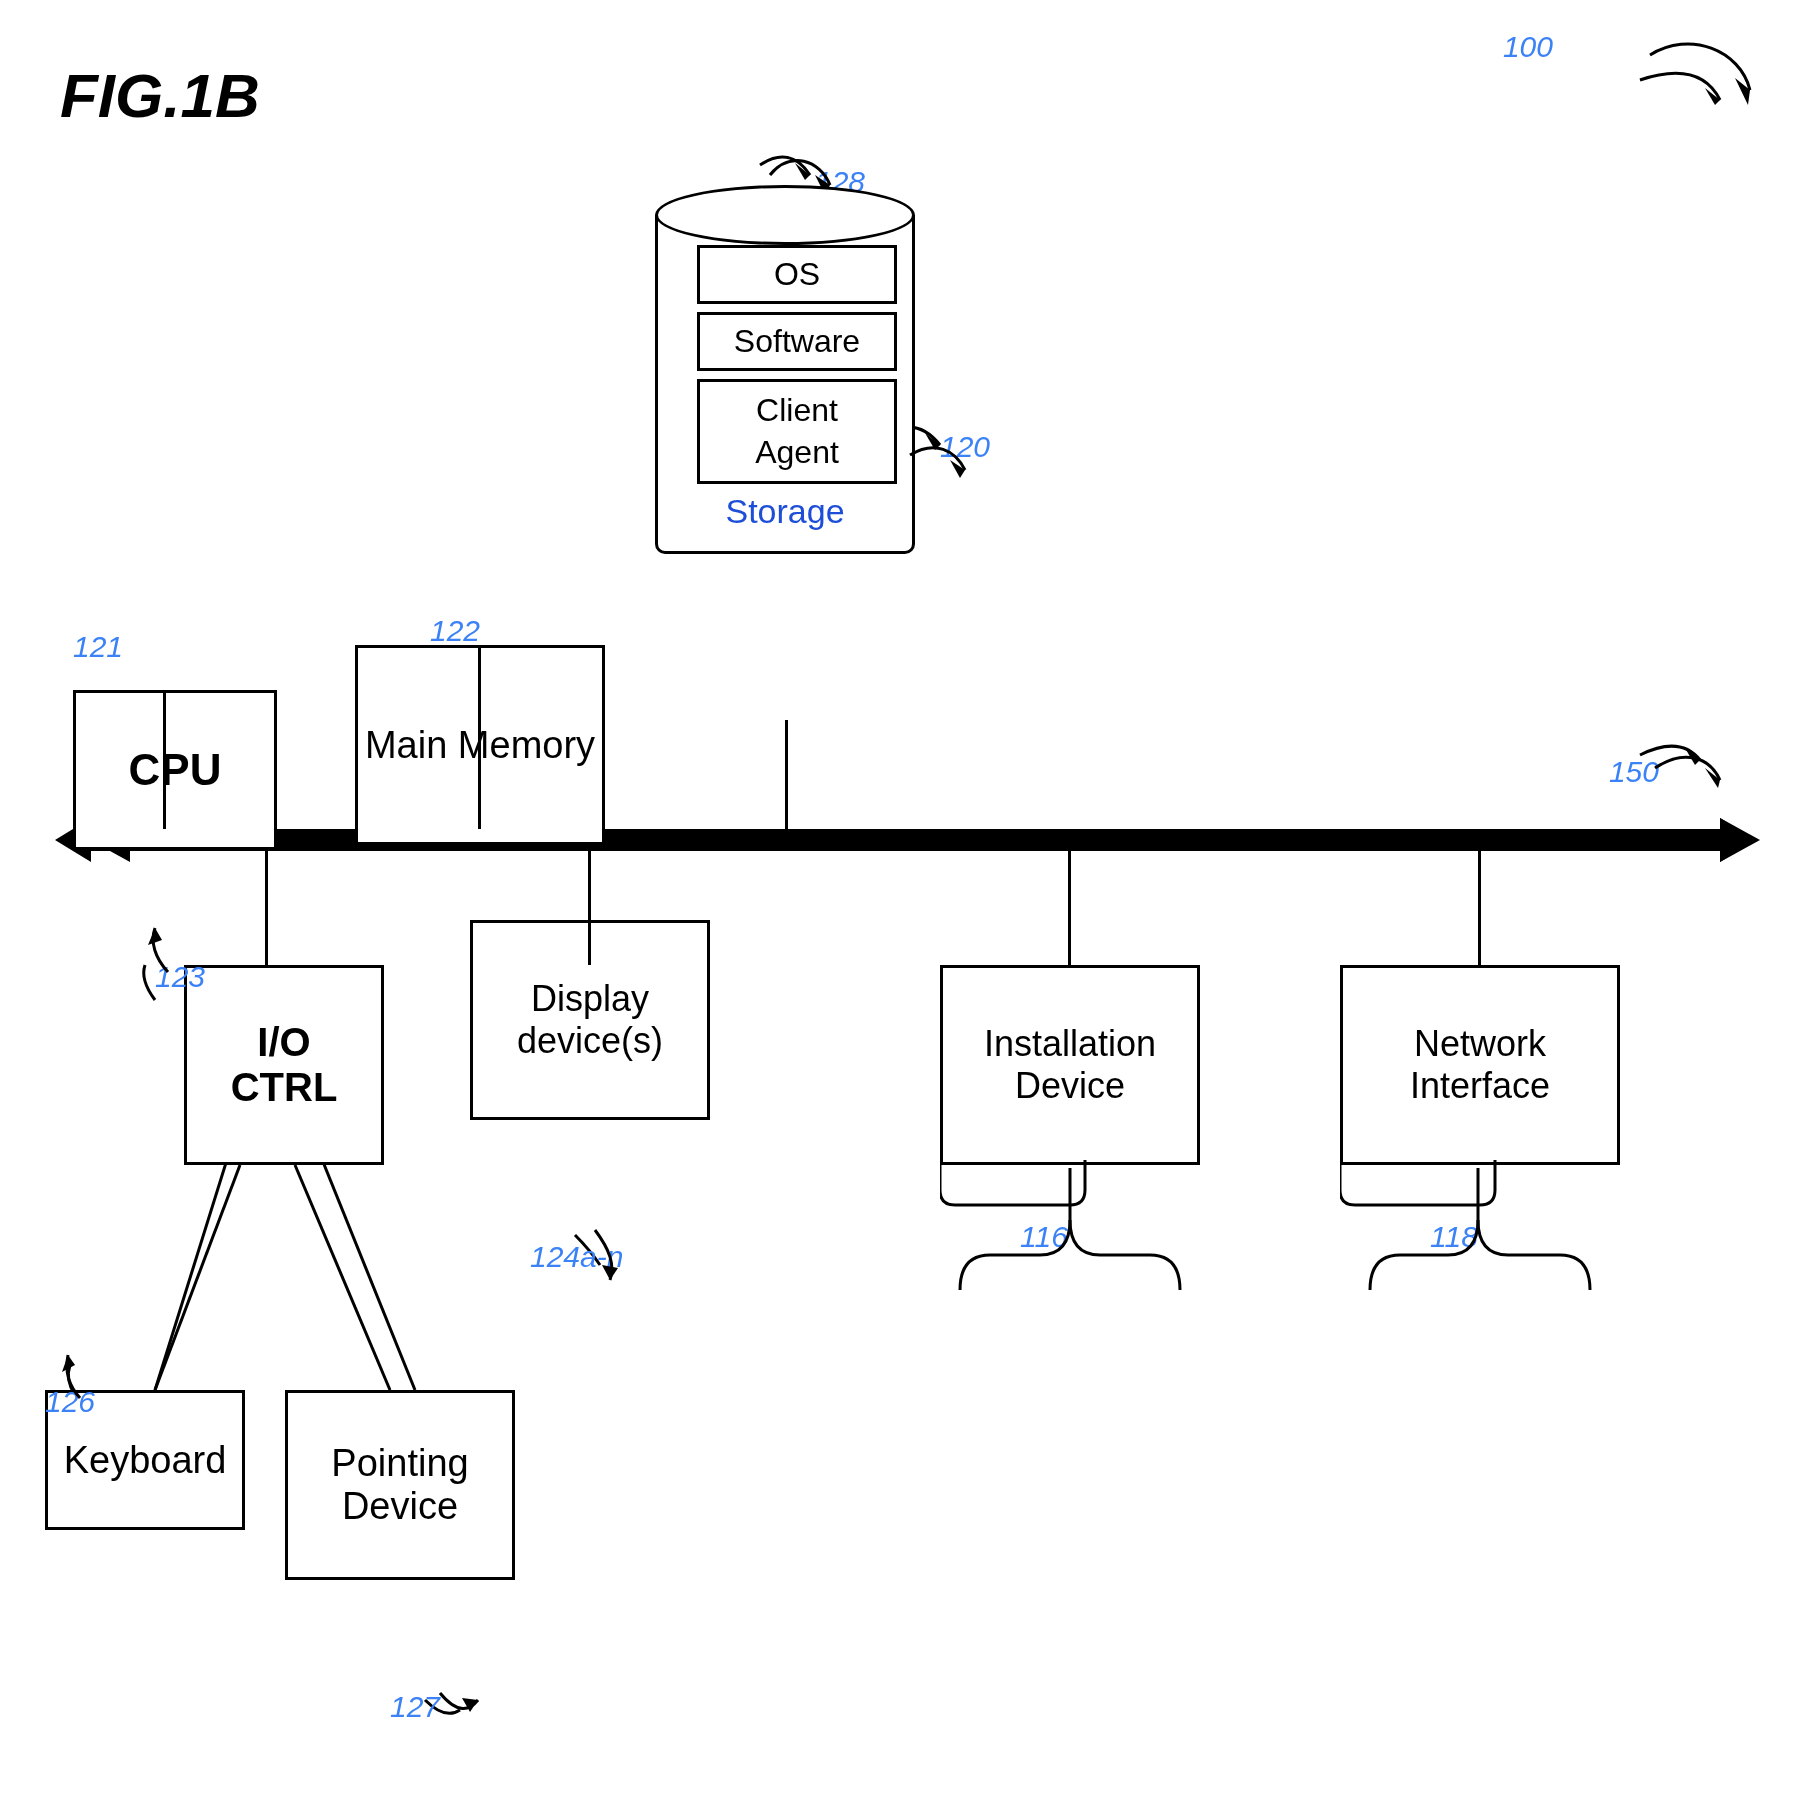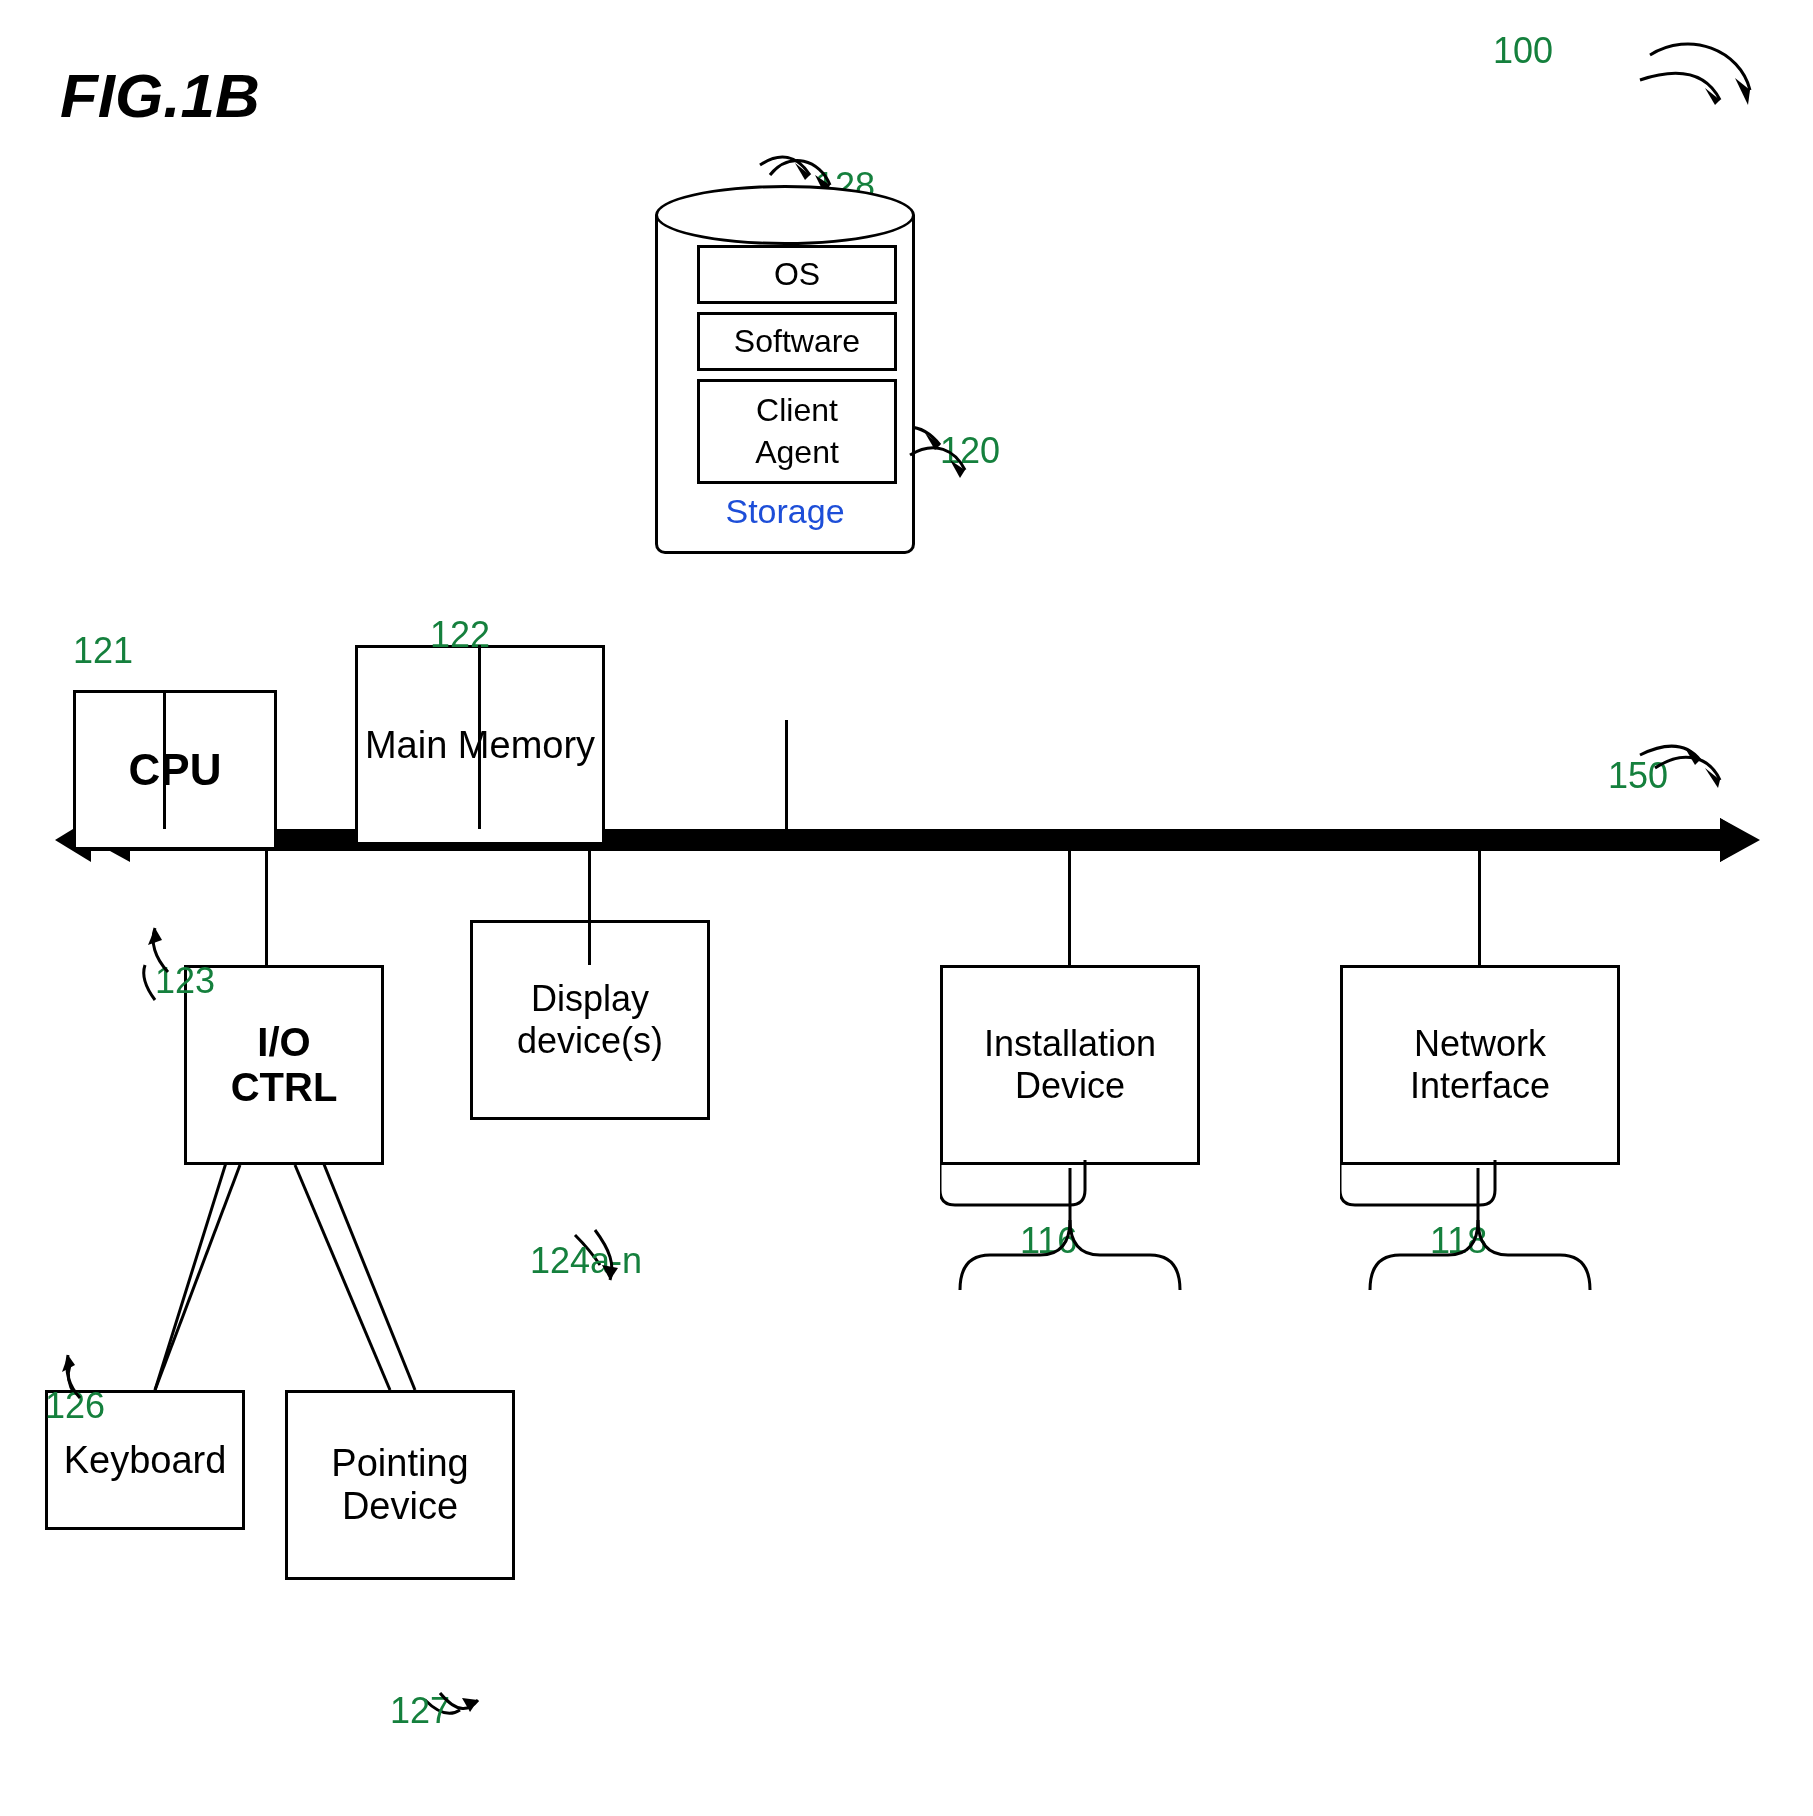--- a/index.html
+++ b/index.html
@@ -23,23 +23,24 @@
       left: 60px;
       font-size: 62px;
       font-weight: bold;
       font-style: italic;
       font-family: Arial, sans-serif;
       color: #000;
     }
     
     .ref-num {
       position: absolute;
-      font-size: 36px;
-      font-family: Arial, sans-serif;
-      color: #15803d;
+      font-size: 30px;
+      font-style: italic;
+      font-family: Arial, sans-serif;
+      color: #3b82f6;
     }
     
     .box {
       position: absolute;
       border: 3px solid #000;
       background: #fff;
       display: flex;
       align-items: center;
       justify-content: center;
       text-align: center;
@@ -174,21 +175,21 @@
 
     <path d="M 425 1700 Q 445 1720 460 1710" stroke="#000" stroke-width="3" fill="none"></path>
   </svg>
 
   <div class="bus-line" style="top: 829px; left: 90px; width: 1630px; height: 22px;"></div>
 
   <div class="arrow-left" style="top: 818px; left: 55px;"></div>
 
   <div class="arrow-right" style="top: 818px; left: 1720px;"></div>
 
-  <div class="ref-num" style="top: 755px; right: 145px;">150</div>
+  <div class="ref-num" style="top: 755px; right: 154px;">150</div>
 
   <div class="box" style="top: 690px; left: 73px; width: 204px; height: 160px; font-size: 44px; font-weight: bold;">
     <span>CPU</span>
   </div>
 
   <div class="ref-num" style="top: 630px; left: 73px;">121</div>
 
   <div class="vline" style="top: 850px; left: 163px; height: 0px;"></div>
 
   <div class="vline" style="top: 690px; left: 163px; height: 139px;"></div>

